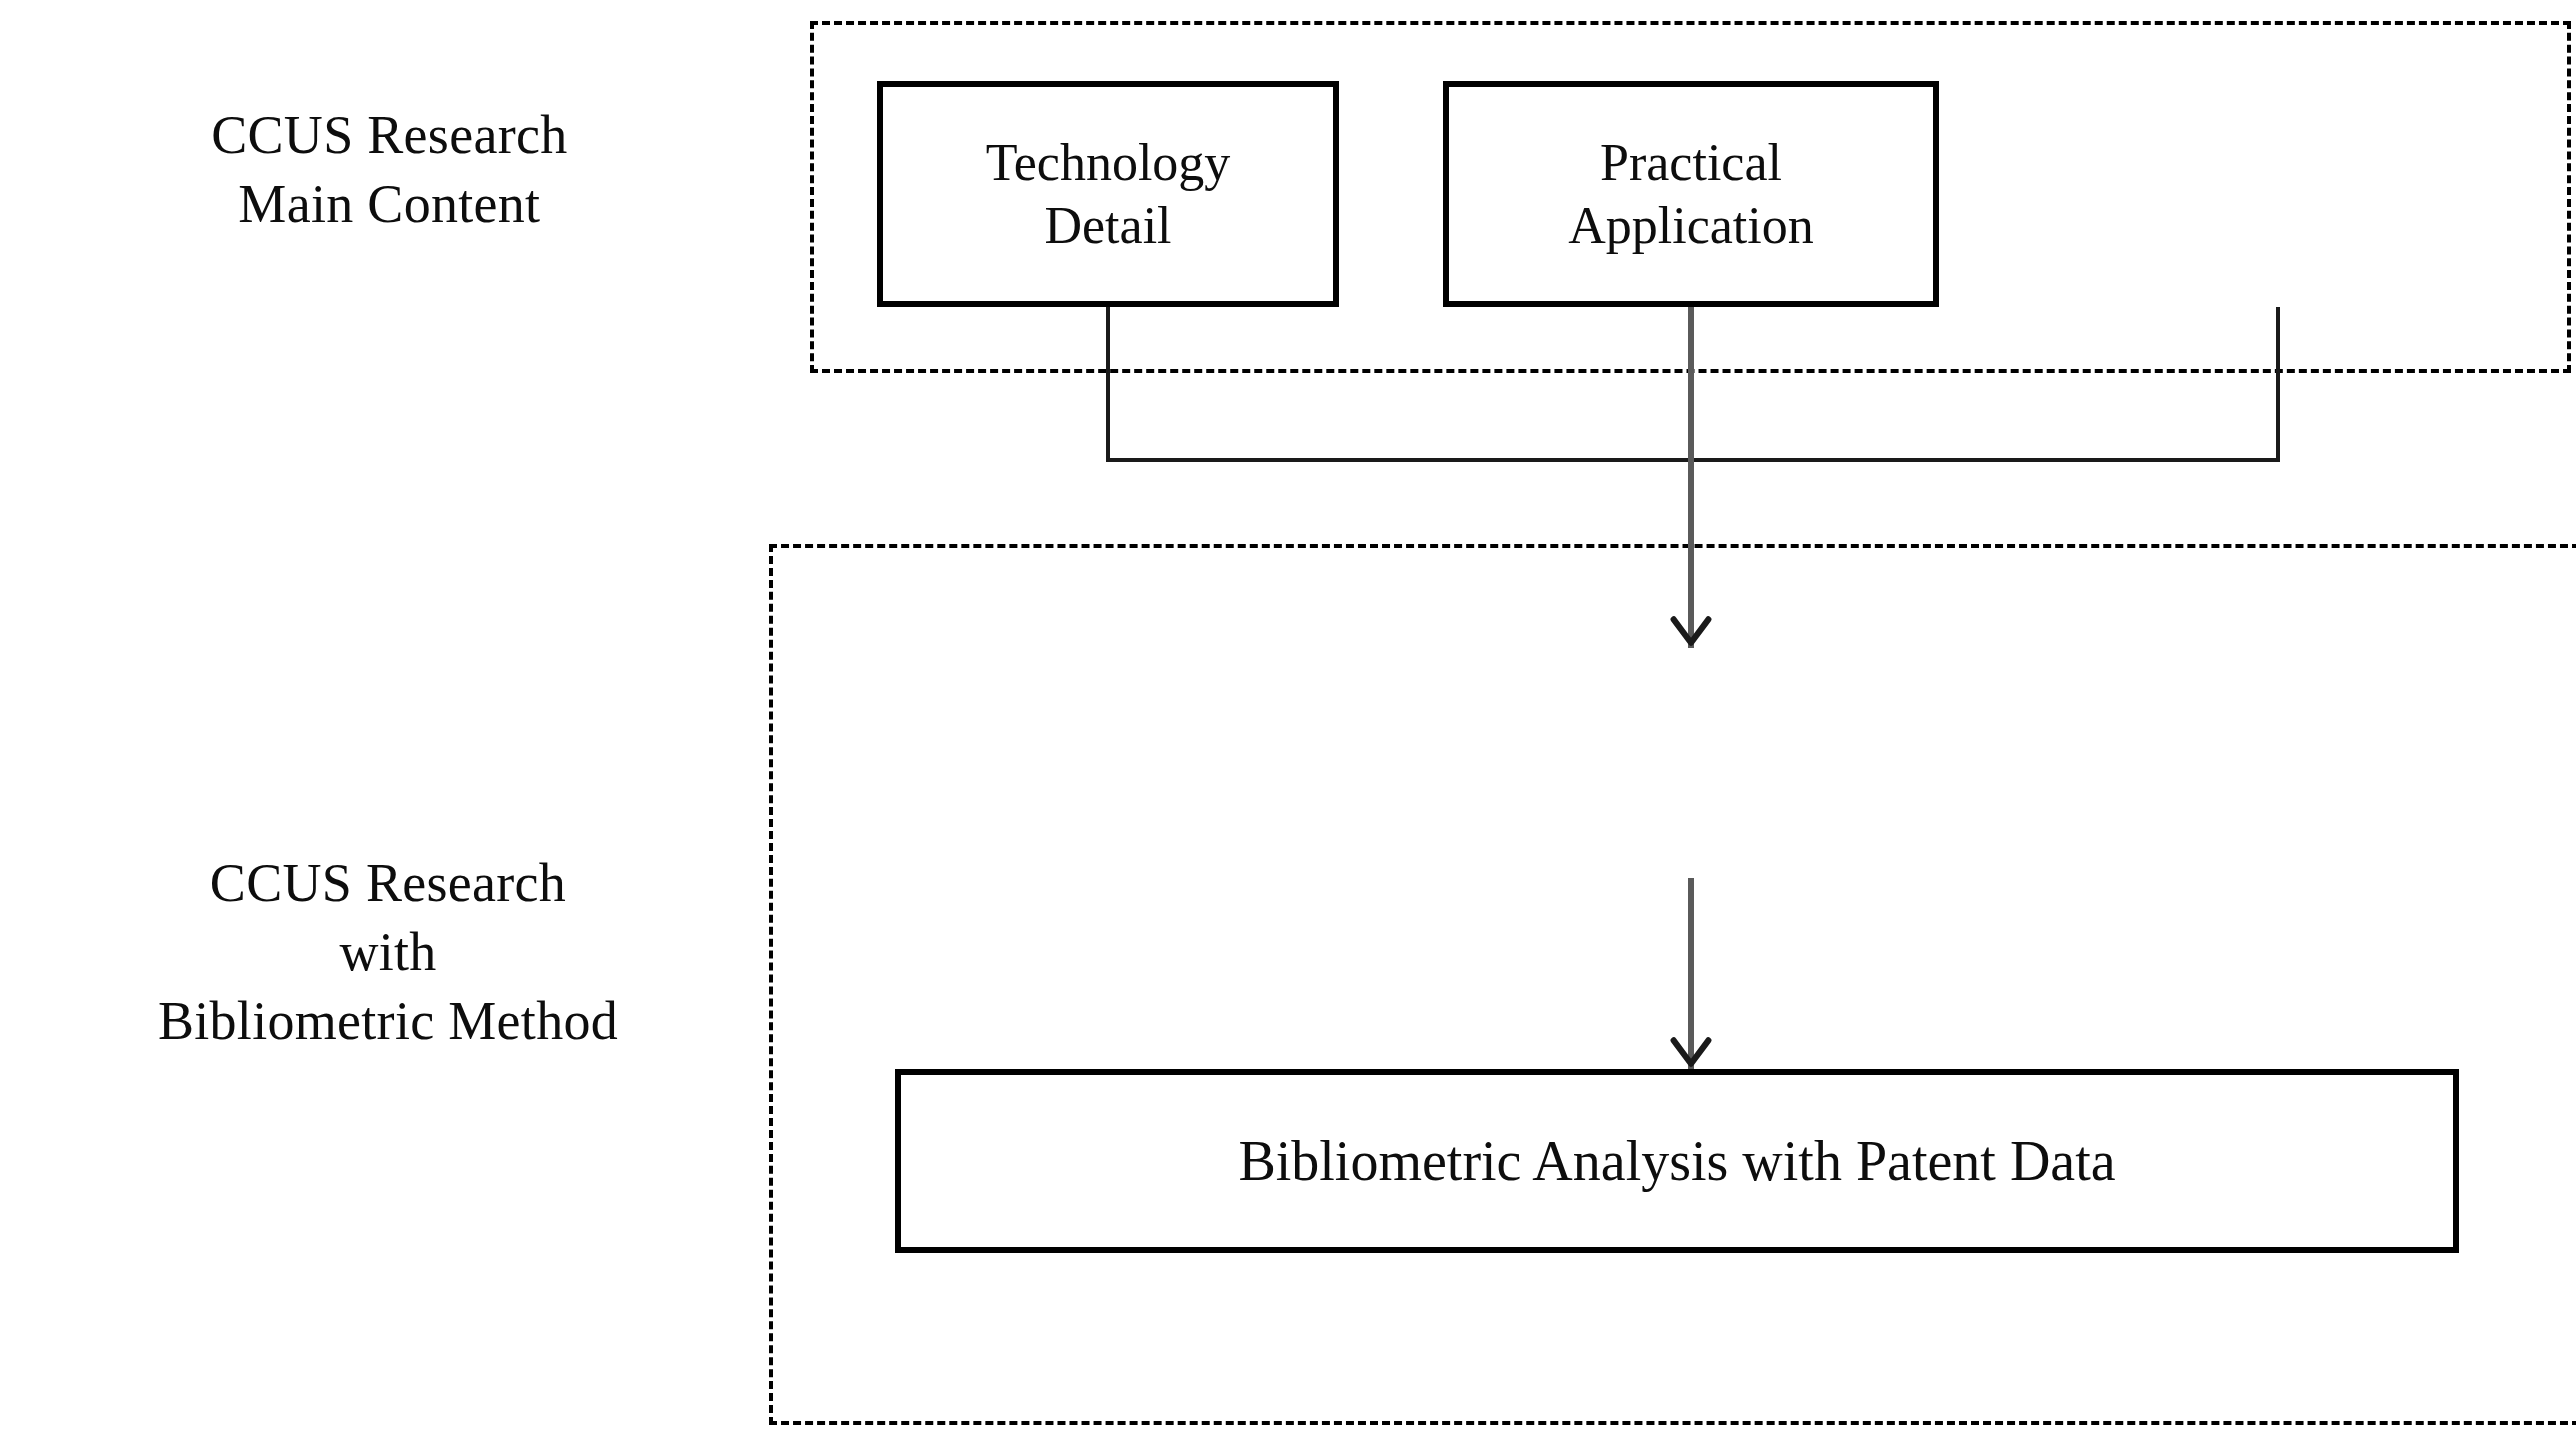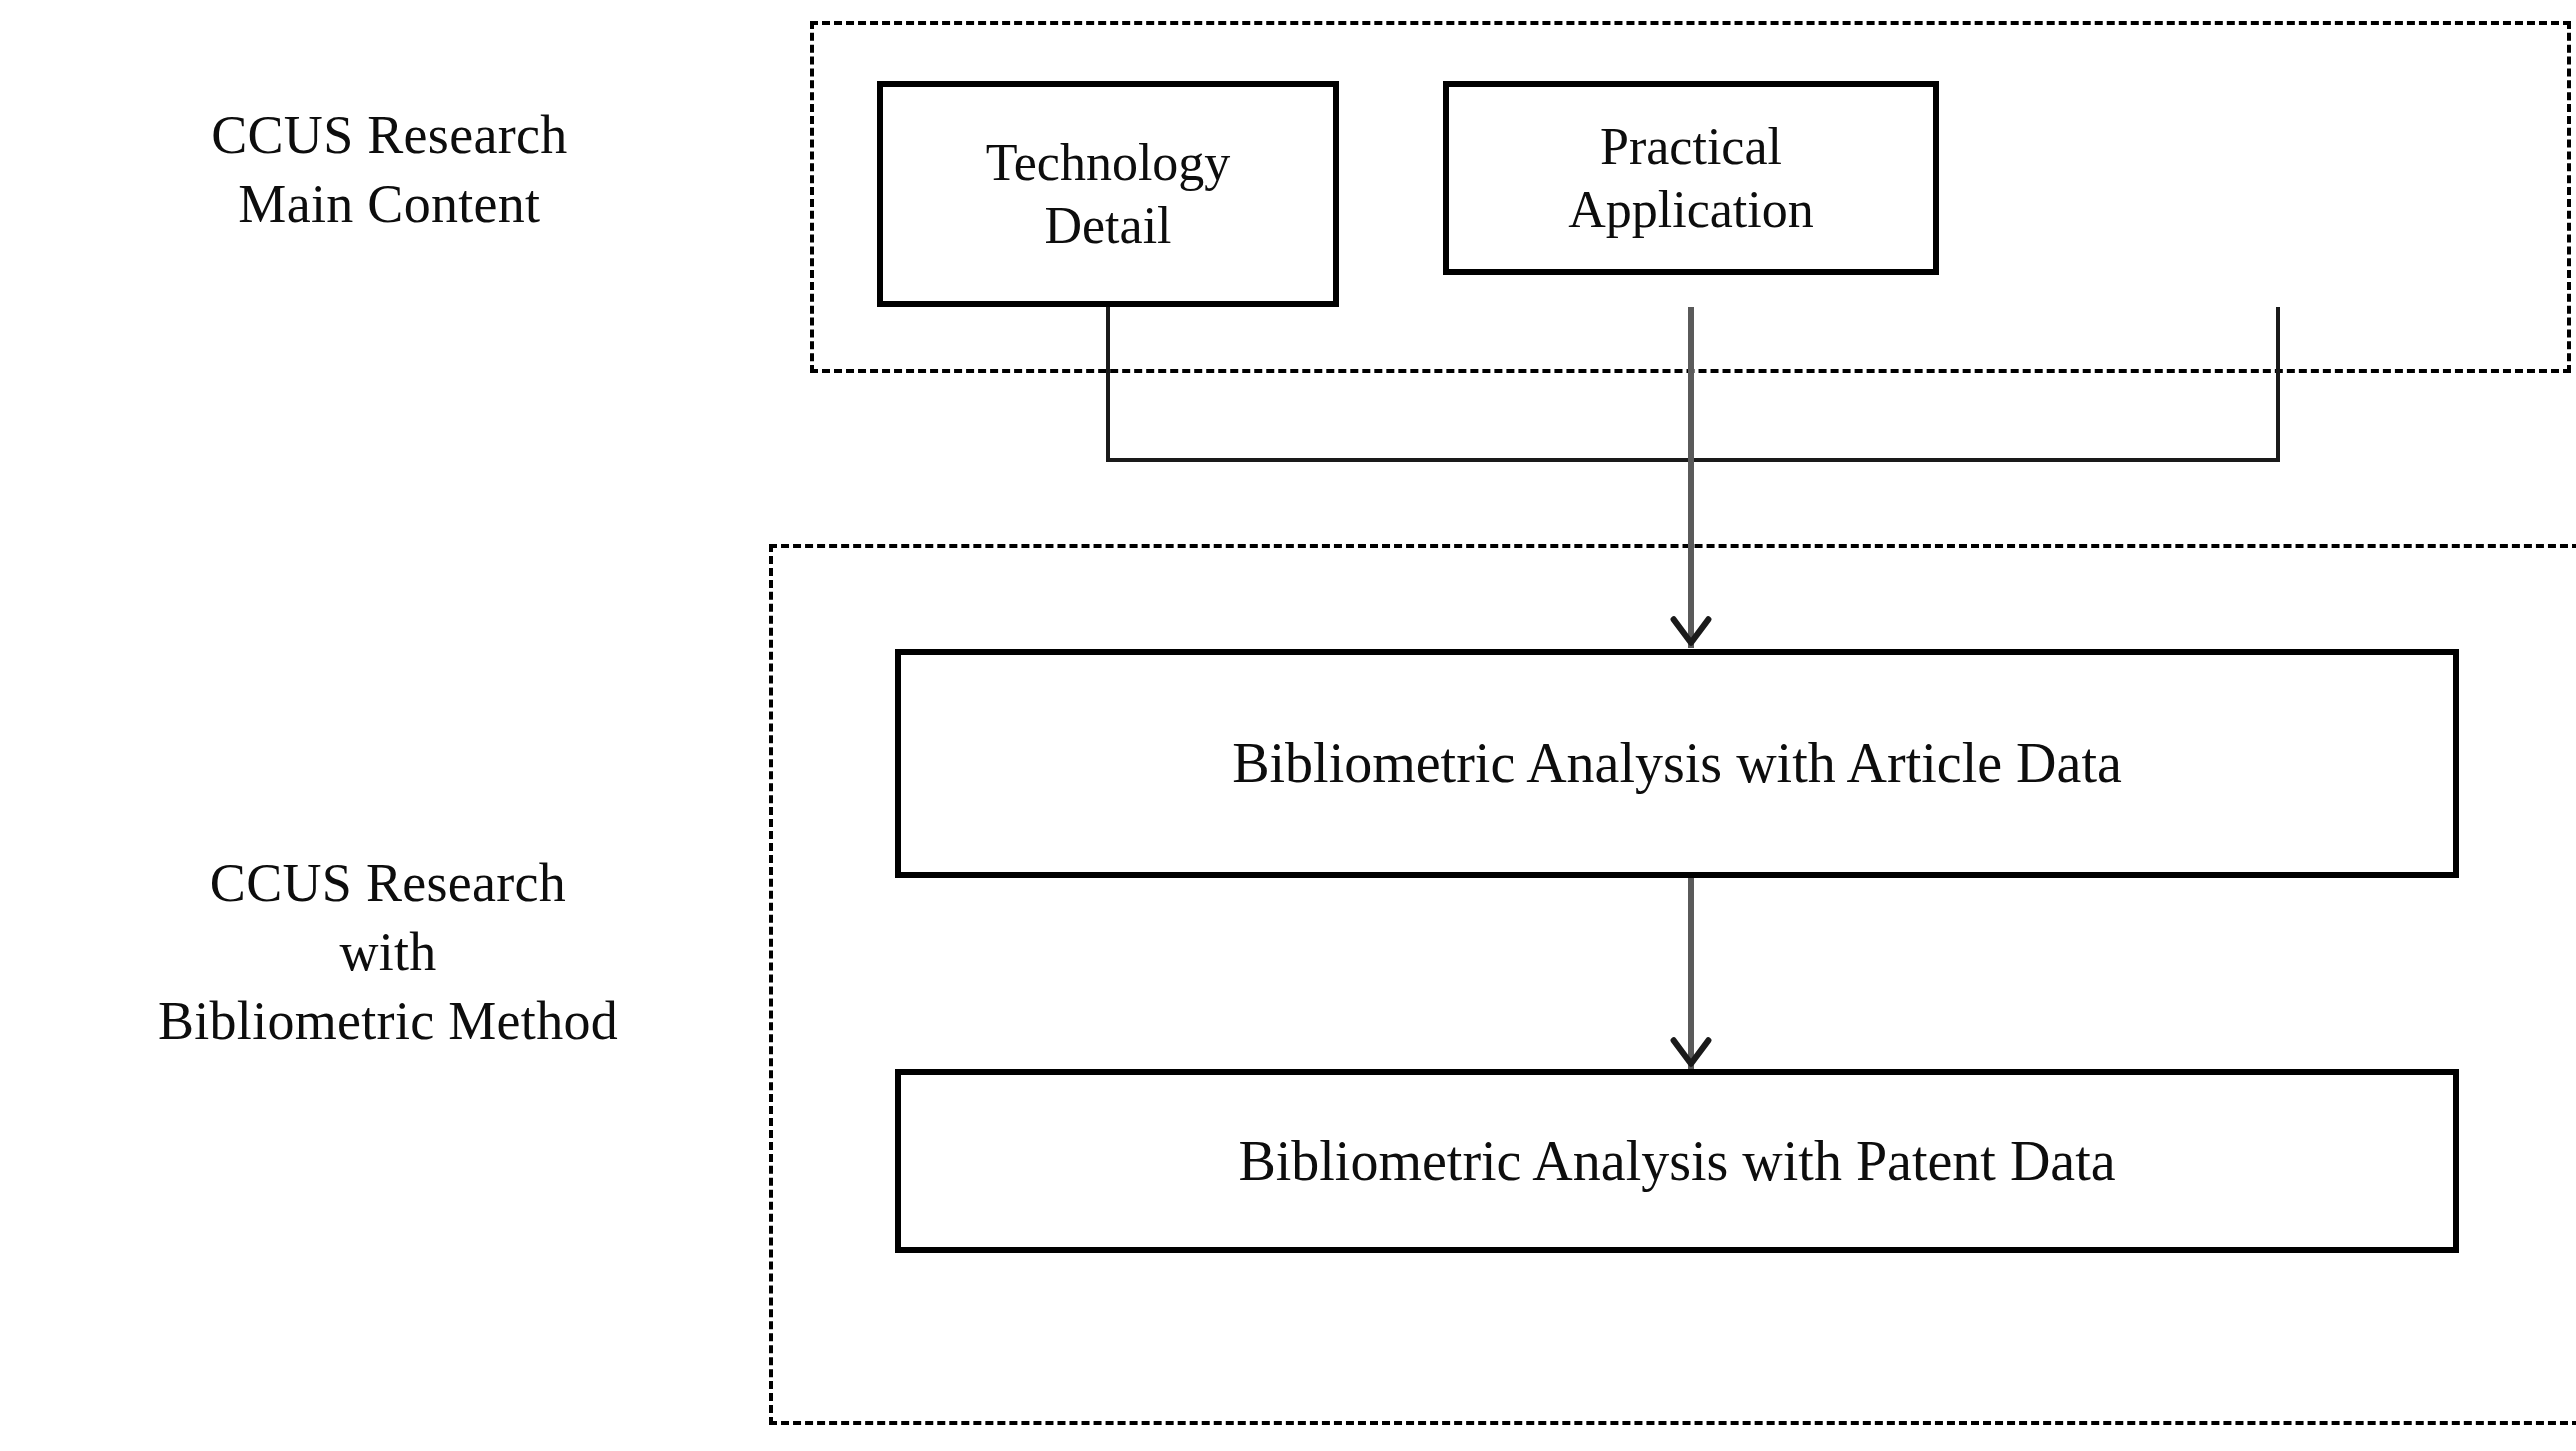--- a/index.html
+++ b/index.html
@@ -69,21 +69,21 @@
     white-space: pre-line;
     z-index: 3;
   }
   #node-technology-detail {
     left: 862px;  top: 81px;
     width: 462px; height: 226px;
     font-size: 52px;
   }
   #node-practical-application {
     left: 1428px; top: 81px;
-    width: 496px; height: 194px;
+    width: 496px; height: 226px;
     font-size: 52px;
   }
   #node-influencing-factors {
     left: 2033px; top: 81px;
     width: 468px; height: 226px;
     font-size: 52px;
   }
   #node-article-data {
     left: 880px; top: 649px;
     width: 1564px; height: 229px;
@@ -159,18 +159,17 @@
     </svg>
   </div>
 
   <div class="node-box" id="node-technology-detail">Technology
 Detail</div>
 
   <div class="node-box" id="node-practical-application">Practical
 Application</div>
 
 
-  <div class="node-box" id="node-article-data">Bibliometric Analysis with Article Data</div>
 
   <div class="node-box" id="node-patent-data">Bibliometric Analysis with Patent Data</div>
 
 </div>
 
 
 </body></html>

